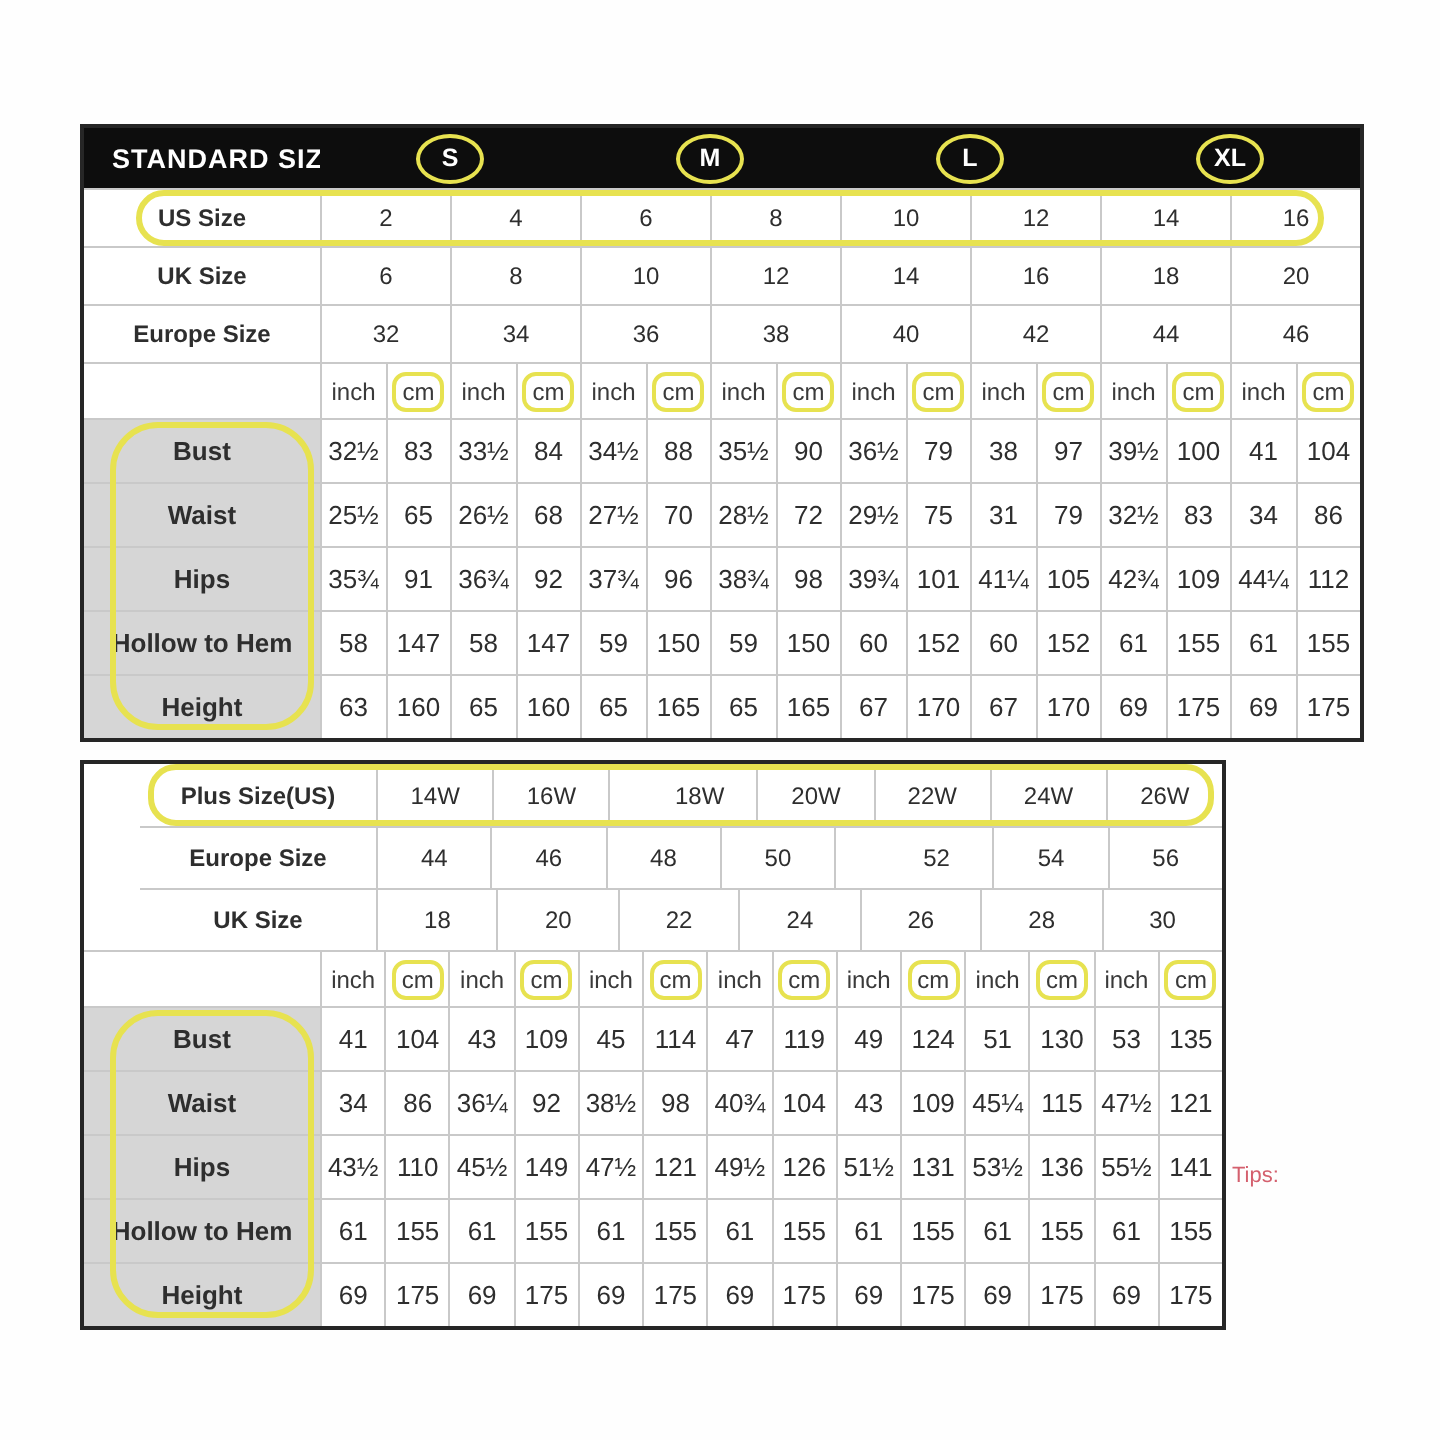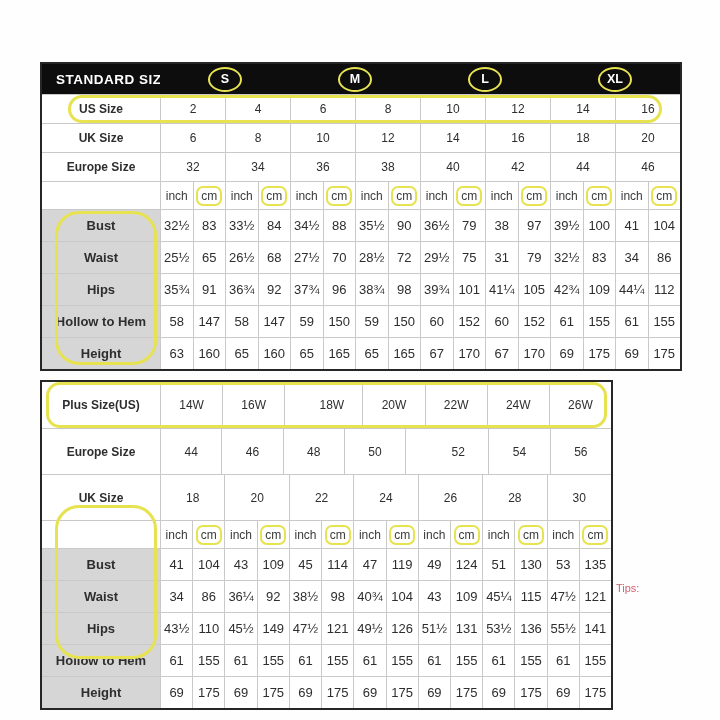--- a/index.html
+++ b/index.html
@@ -27,21 +27,21 @@
 
   .hdr-row{height:30px;background:#0d0d0d;border-top:none;}
   .hdr-row .t-cell{border-left:none;color:#fff;}
   .hdr-row .label-cell{justify-content:flex-start;padding-left:14px;
     letter-spacing:.5px;font-size:13.5px;}
   .size-ellipse{display:inline-flex;align-items:center;justify-content:center;
     min-width:34px;height:25px;padding:0 7px;border:2.5px solid var(--ann);
     border-radius:50%;font-weight:bold;font-size:12.5px;color:#fff;}
 
   #standard-table .group-row{height:29px;}
-  #plus-table .group-row{height:46px;}
+  #plus-table .group-row{height:31px;margin-left:28px;}
   .group-row .t-cell{font-size:12px;}
   .unit-row{height:28px;}
   .unit-row .t-cell{font-size:12px;color:#3a3a3a;}
   .unit-row .label-cell{background:#fff;}
   .measure-row{height:32px;}
   .measure-row .label-cell{background:var(--graycell);}
   .measure-row .t-cell{font-size:13px;}
 
   .cm-box{display:inline-block;padding:0 3px;border:2px solid var(--ann);
     border-radius:7px;line-height:16px;}

